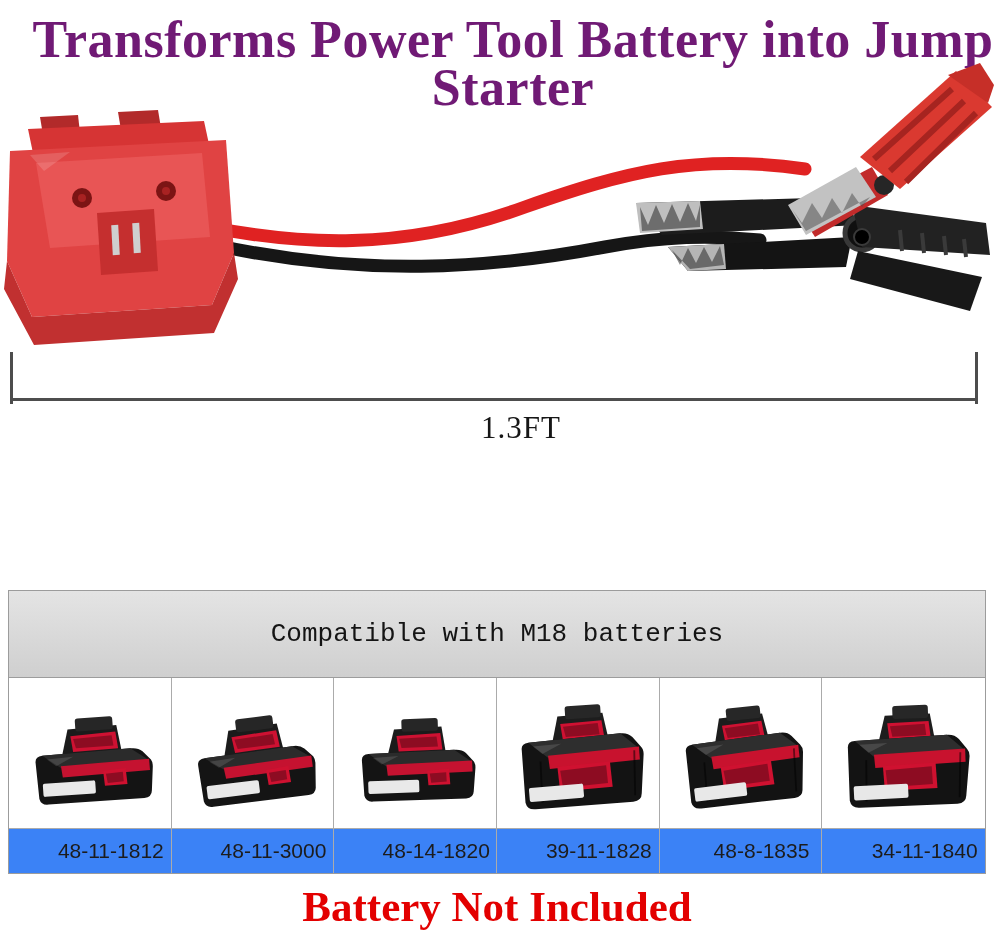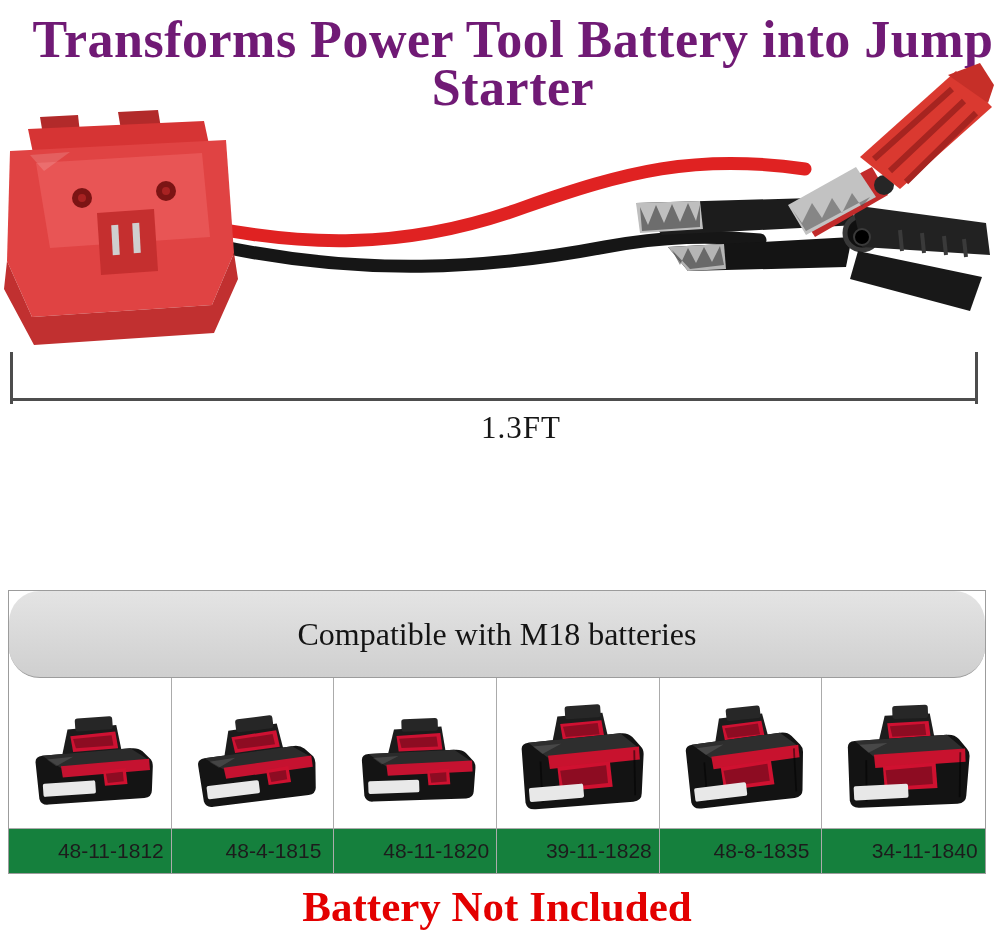--- a/index.html
+++ b/index.html
@@ -75,24 +75,23 @@
     border: 1px solid #9c9c9c;
     background: #ffffff;
   }
   .compat-header {
     height: 86px;
     display: flex;
     align-items: center;
     justify-content: center;
     background: linear-gradient(#e4e4e4, #cfcfcf);
     border-bottom: 1px solid #9c9c9c;
-    font-family: Liberation Serif, serif;
-    font-size: 32px;
+    font-family: Liberation Mono, monospace;
+    font-size: 26px;
     color: #141414;
-    border-radius: 31px;
   }
   .compat-grid {
     display: grid;
     grid-template-columns: repeat(6, 1fr);
   }
   .cell {
     display: flex;
     flex-direction: column;
     border-right: 1px solid #ababab;
   }
@@ -106,21 +105,21 @@
     overflow: hidden;
   }
   .photo svg { width: 150px; height: 128px; }
   .cell:nth-child(2) .photo svg { transform: rotate(-3deg); }
   .cell:nth-child(3) .photo svg { transform: rotate(2deg) scale(0.97); }
   .cell:nth-child(5) .photo svg { transform: rotate(-2deg) scale(0.96); }
   .cell:nth-child(6) .photo svg { transform: rotate(2deg); }
   .model {
     height: 44px;
     border-top: 1px solid #ababab;
-    background: #15803d;
+    background: #3b82f6;
     display: flex;
     align-items: center;
     justify-content: center;
     font-family: "Liberation Sans", sans-serif;
     font-size: 21px;
     color: #1c1c1c;
     padding-left: 42px;
   }
 
   
@@ -242,30 +241,30 @@
         </div>
         <div class="model">48-11-1812</div>
       </div>
 
       <div class="cell">
         <div class="photo">
           <svg viewBox="0 0 160 130">
               <use href="#batt-compact"></use>
             </svg>
         </div>
-        <div class="model">48-4-1815</div>
+        <div class="model">48-11-3000</div>
       </div>
 
       <div class="cell">
         <div class="photo">
           <svg viewBox="0 0 160 130">
               <use href="#batt-compact"></use>
             </svg>
         </div>
-        <div class="model">48-11-1820</div>
+        <div class="model">48-14-1820</div>
       </div>
 
       <div class="cell">
         <div class="photo">
           <svg viewBox="0 0 160 130">
               <use href="#batt-xc"></use>
             </svg>
         </div>
         <div class="model">39-11-1828</div>
       </div>

